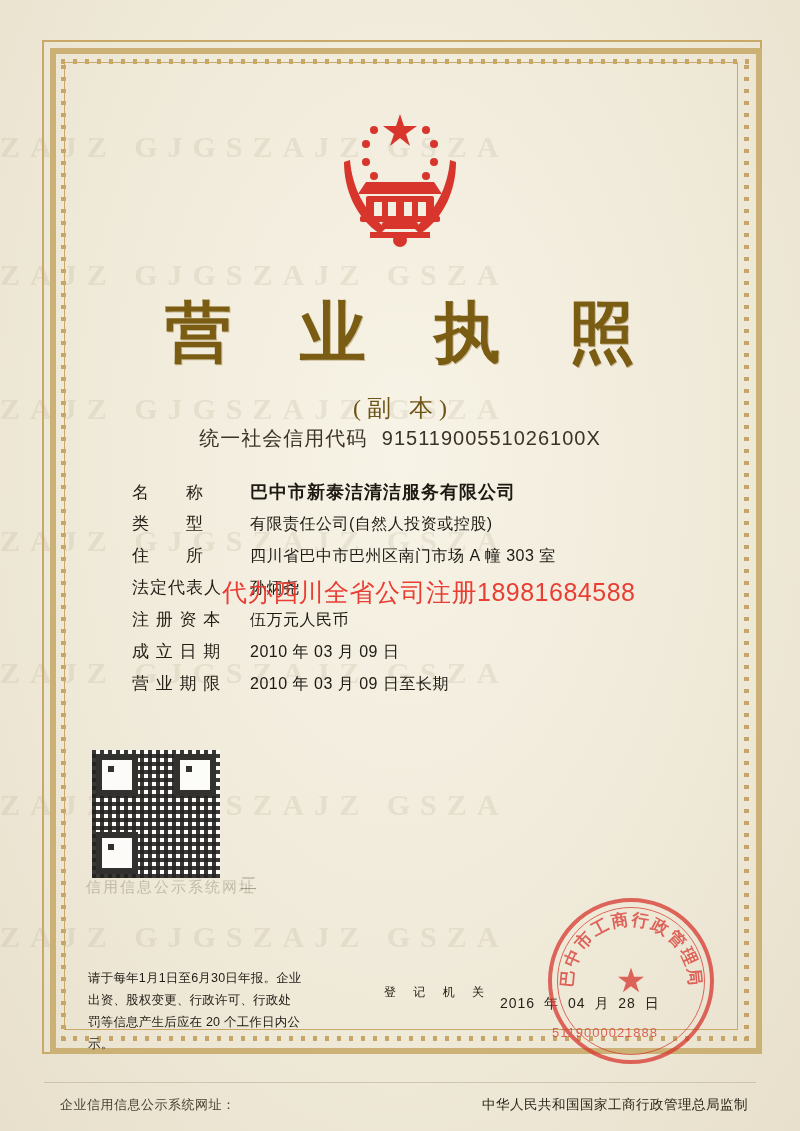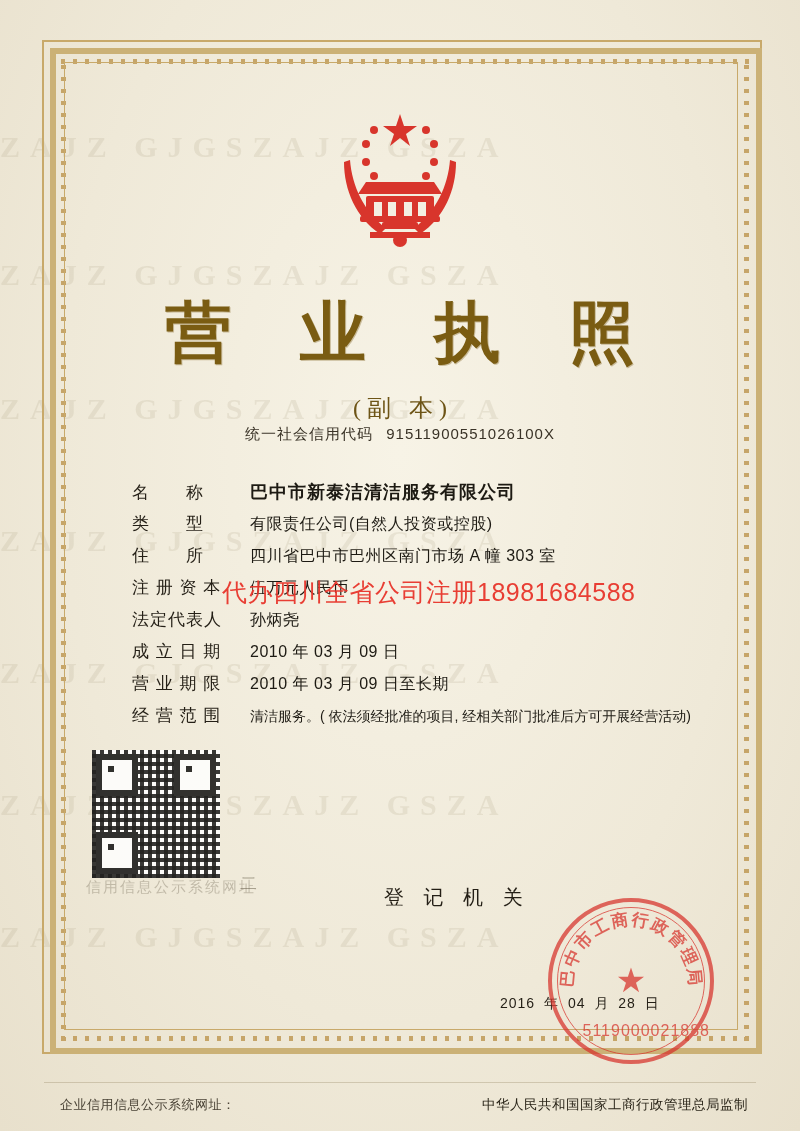--- a/index.html
+++ b/index.html
@@ -120,21 +120,21 @@
     font-size: 24px;
     letter-spacing: 6px;
     text-indent: 6px;
     color: #6d5416;
   }
   .credit-code {
     position: absolute;
     left: 0; top: 425px;
     width: 800px;
     text-align: center;
-    font-size: 15px;
+    font-size: 20px;
     letter-spacing: 1px;
     color: #3a3327;
     font-family: "Liberation Sans", sans-serif;
   }
 
   
   .fields {
     position: absolute;
     left: 132px; top: 480px;
     width: 560px;
@@ -238,22 +238,22 @@
     font-size: 12.5px;
     line-height: 1.75;
     color: #1f1b14;
     letter-spacing: 0.2px;
     font-family: "Liberation Sans", sans-serif;
   }
 
   
   .reg-auth {
     position: absolute;
-    left: 384px; top: 884px;
-    font-size: 20px;
+    left: 384px; top: 984px;
+    font-size: 12px;
     letter-spacing: 7px;
     color: #241f16;
   }
   .reg-date {
     position: absolute;
     left: 496px; top: 995px;
     font-size: 14px;
     color: #241f16;
     letter-spacing: 1px;
   }
@@ -293,22 +293,22 @@
     fill: #d7312a;
     font-size: 17px;
     font-family: "Liberation Serif", serif;
     letter-spacing: 2px;
     font-weight: bold;
   }
   .seal-bottom {
     position: absolute;
     left: 0; bottom: 20px;
     width: 158px;
-    text-align: right;
-    font-size: 16px;
+    text-align: left;
+    font-size: 13px;
     color: #d7312a;
     letter-spacing: 1px;
   }
 
   
   .gsxt-url {
     position: absolute;
     left: 0; top: 1068px;
     width: 800px;
     text-align: center;
@@ -413,58 +413,55 @@
       </div>
       <div class="field-row">
         <div class="field-label">类　　型</div>
         <div class="field-value">有限责任公司(自然人投资或控股)</div>
       </div>
       <div class="field-row">
         <div class="field-label">住　　所</div>
         <div class="field-value">四川省巴中市巴州区南门市场 A 幢 303 室</div>
       </div>
       <div class="field-row">
+        <div class="field-label">法定代表人</div>
+        <div class="field-value">孙炳尧</div>
+      </div>
+      <div class="field-row">
         <div class="field-label">注 册 资 本</div>
         <div class="field-value">伍万元人民币</div>
       </div>
       <div class="field-row">
-        <div class="field-label">法定代表人</div>
-        <div class="field-value">孙炳尧</div>
-      </div>
-      <div class="field-row">
         <div class="field-label">成 立 日 期</div>
         <div class="field-value">2010 年 03 月 09 日</div>
       </div>
       <div class="field-row">
         <div class="field-label">营 业 期 限</div>
         <div class="field-value">2010 年 03 月 09 日至长期</div>
-      </div>
-      <div class="field-row">
-        <div class="field-label">经 营 范 围</div>
-        <div class="field-value scope">清洁服务。( 依法须经批准的项目, 经相关部门批准后方可开展经营活动)</div>
       </div>
     </div>
 
     <div class="ad-overlay">代办四川全省公司注册18981684588</div>
 
     <div class="qr">
       <div class="finder f-tl">
           <i></i>
         </div>
       <div class="finder f-tr">
           <i></i>
         </div>
       <div class="finder f-bl">
           <i></i>
         </div>
     </div>
 
     <div class="faint-num">二</div>
     <div class="faint-note">信用信息公示系统网址</div>
 
+    <div class="notice">请于每年1月1日至6月30日年报。企业出资、股权变更、行政许可、行政处罚等信息产生后应在 20 个工作日内公示。</div>
 
     <div class="reg-auth">登 记 机 关</div>
 
     <div class="reg-date">
       <span class="num">2016</span>
       <span>年</span>
       <span class="num sup">04</span>
       <span>月</span>
       <span class="num sup">28</span>
       <span>日</span>

